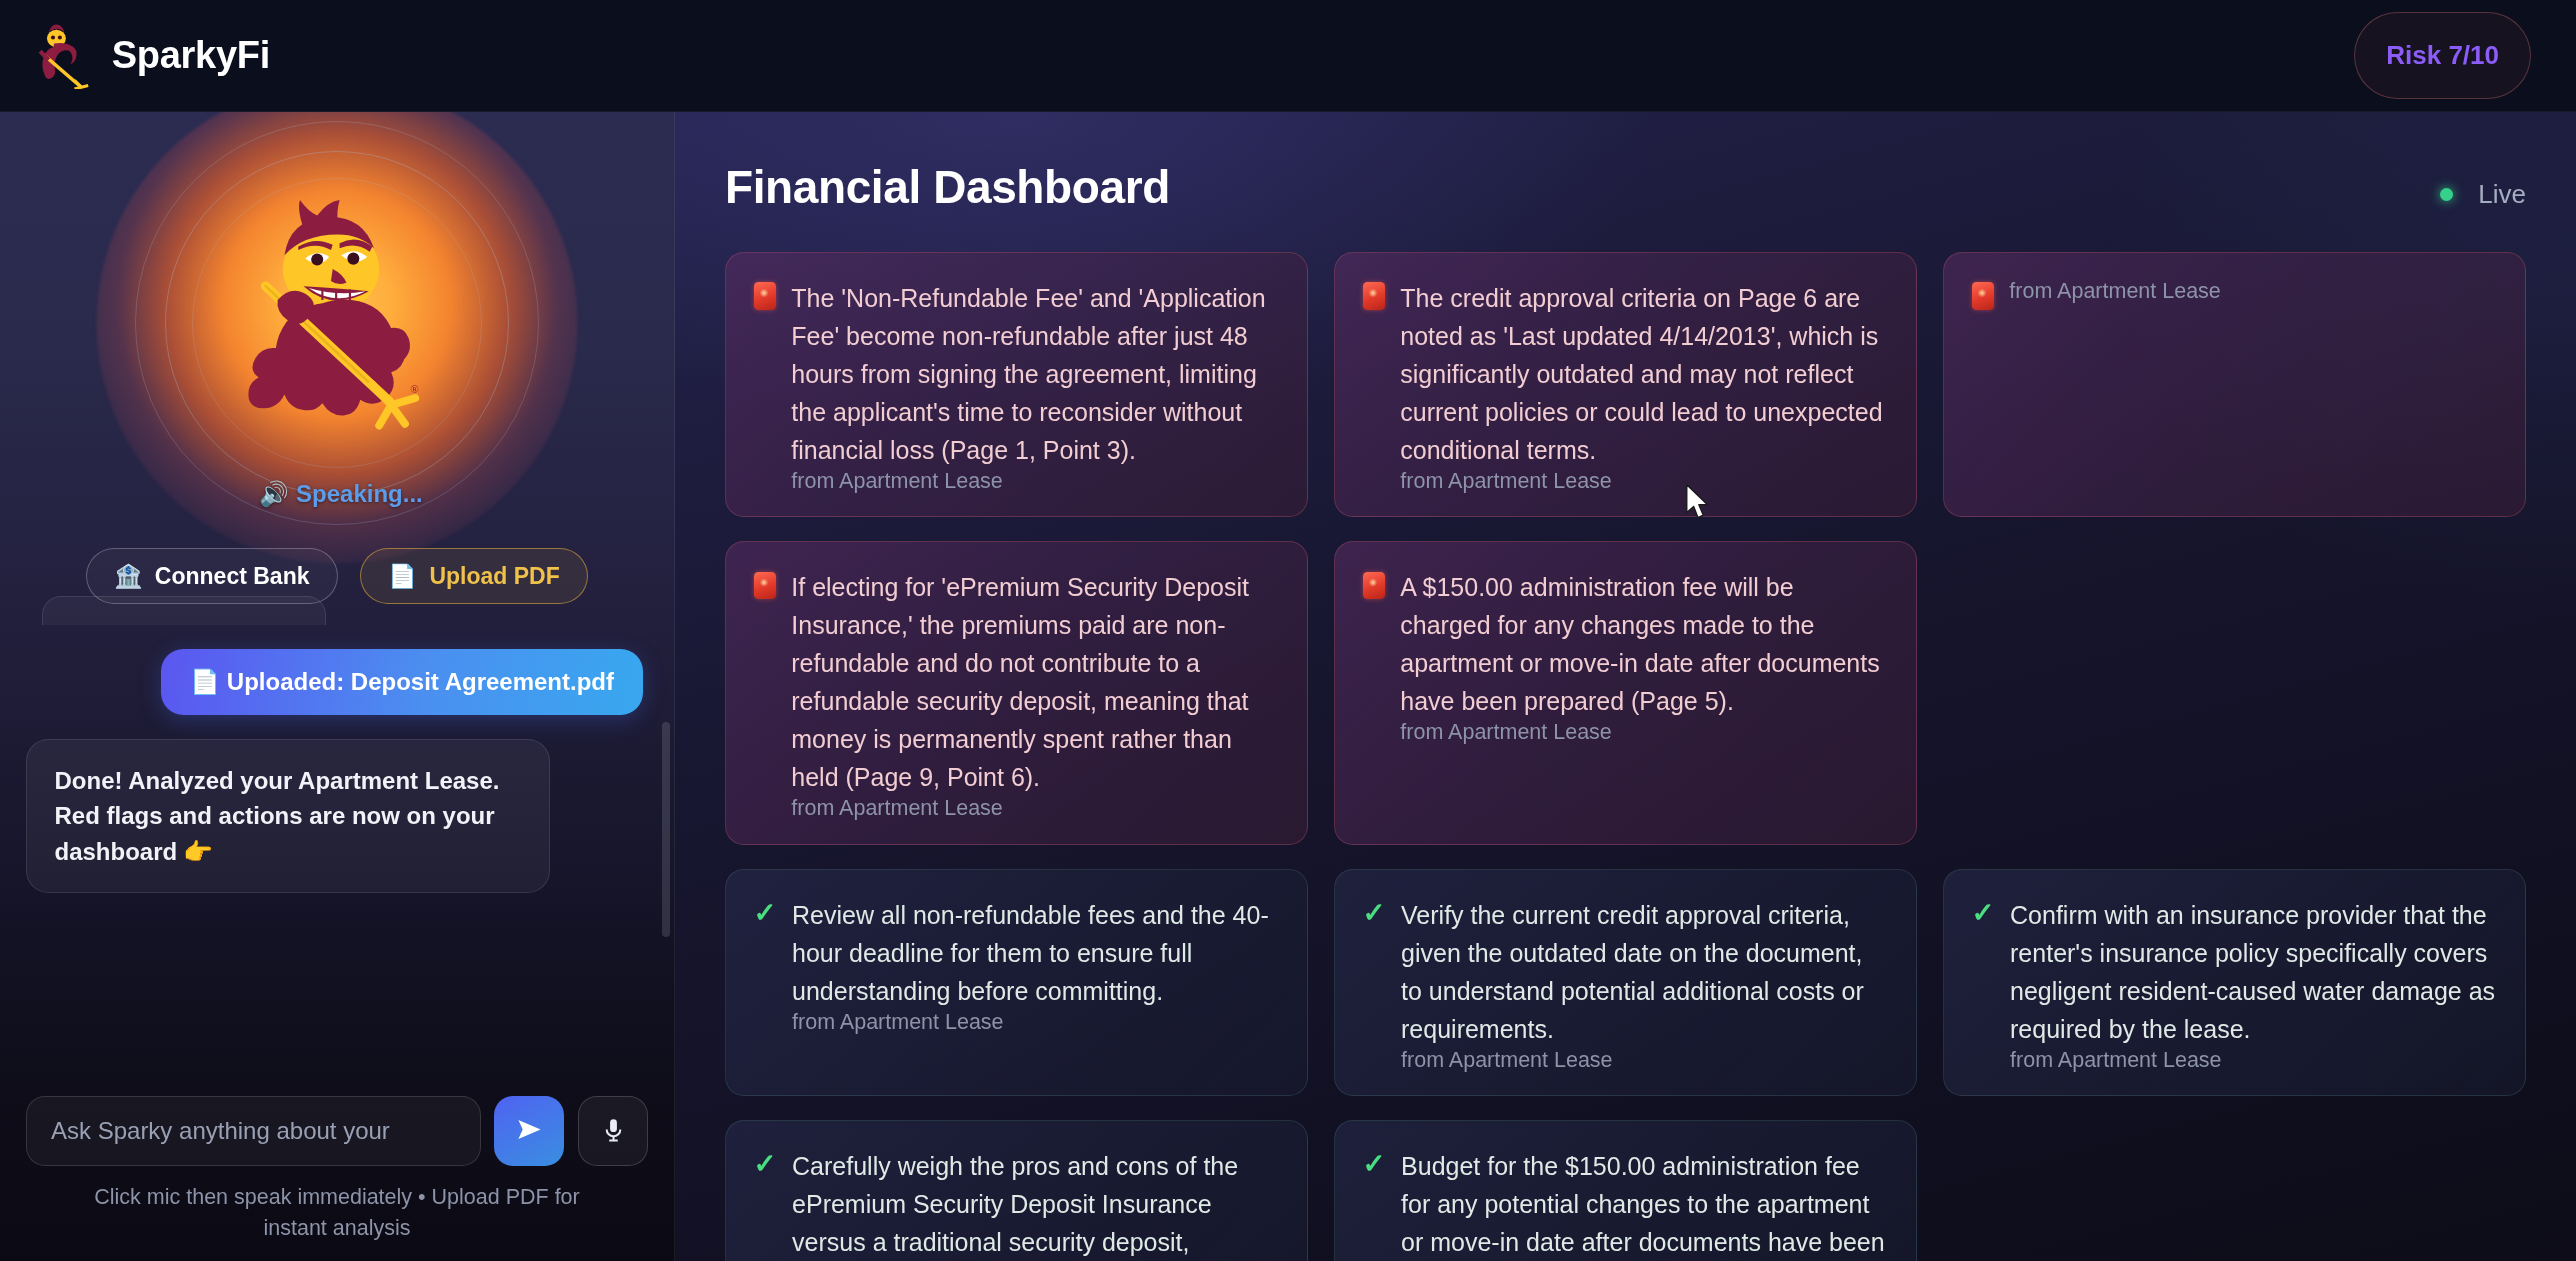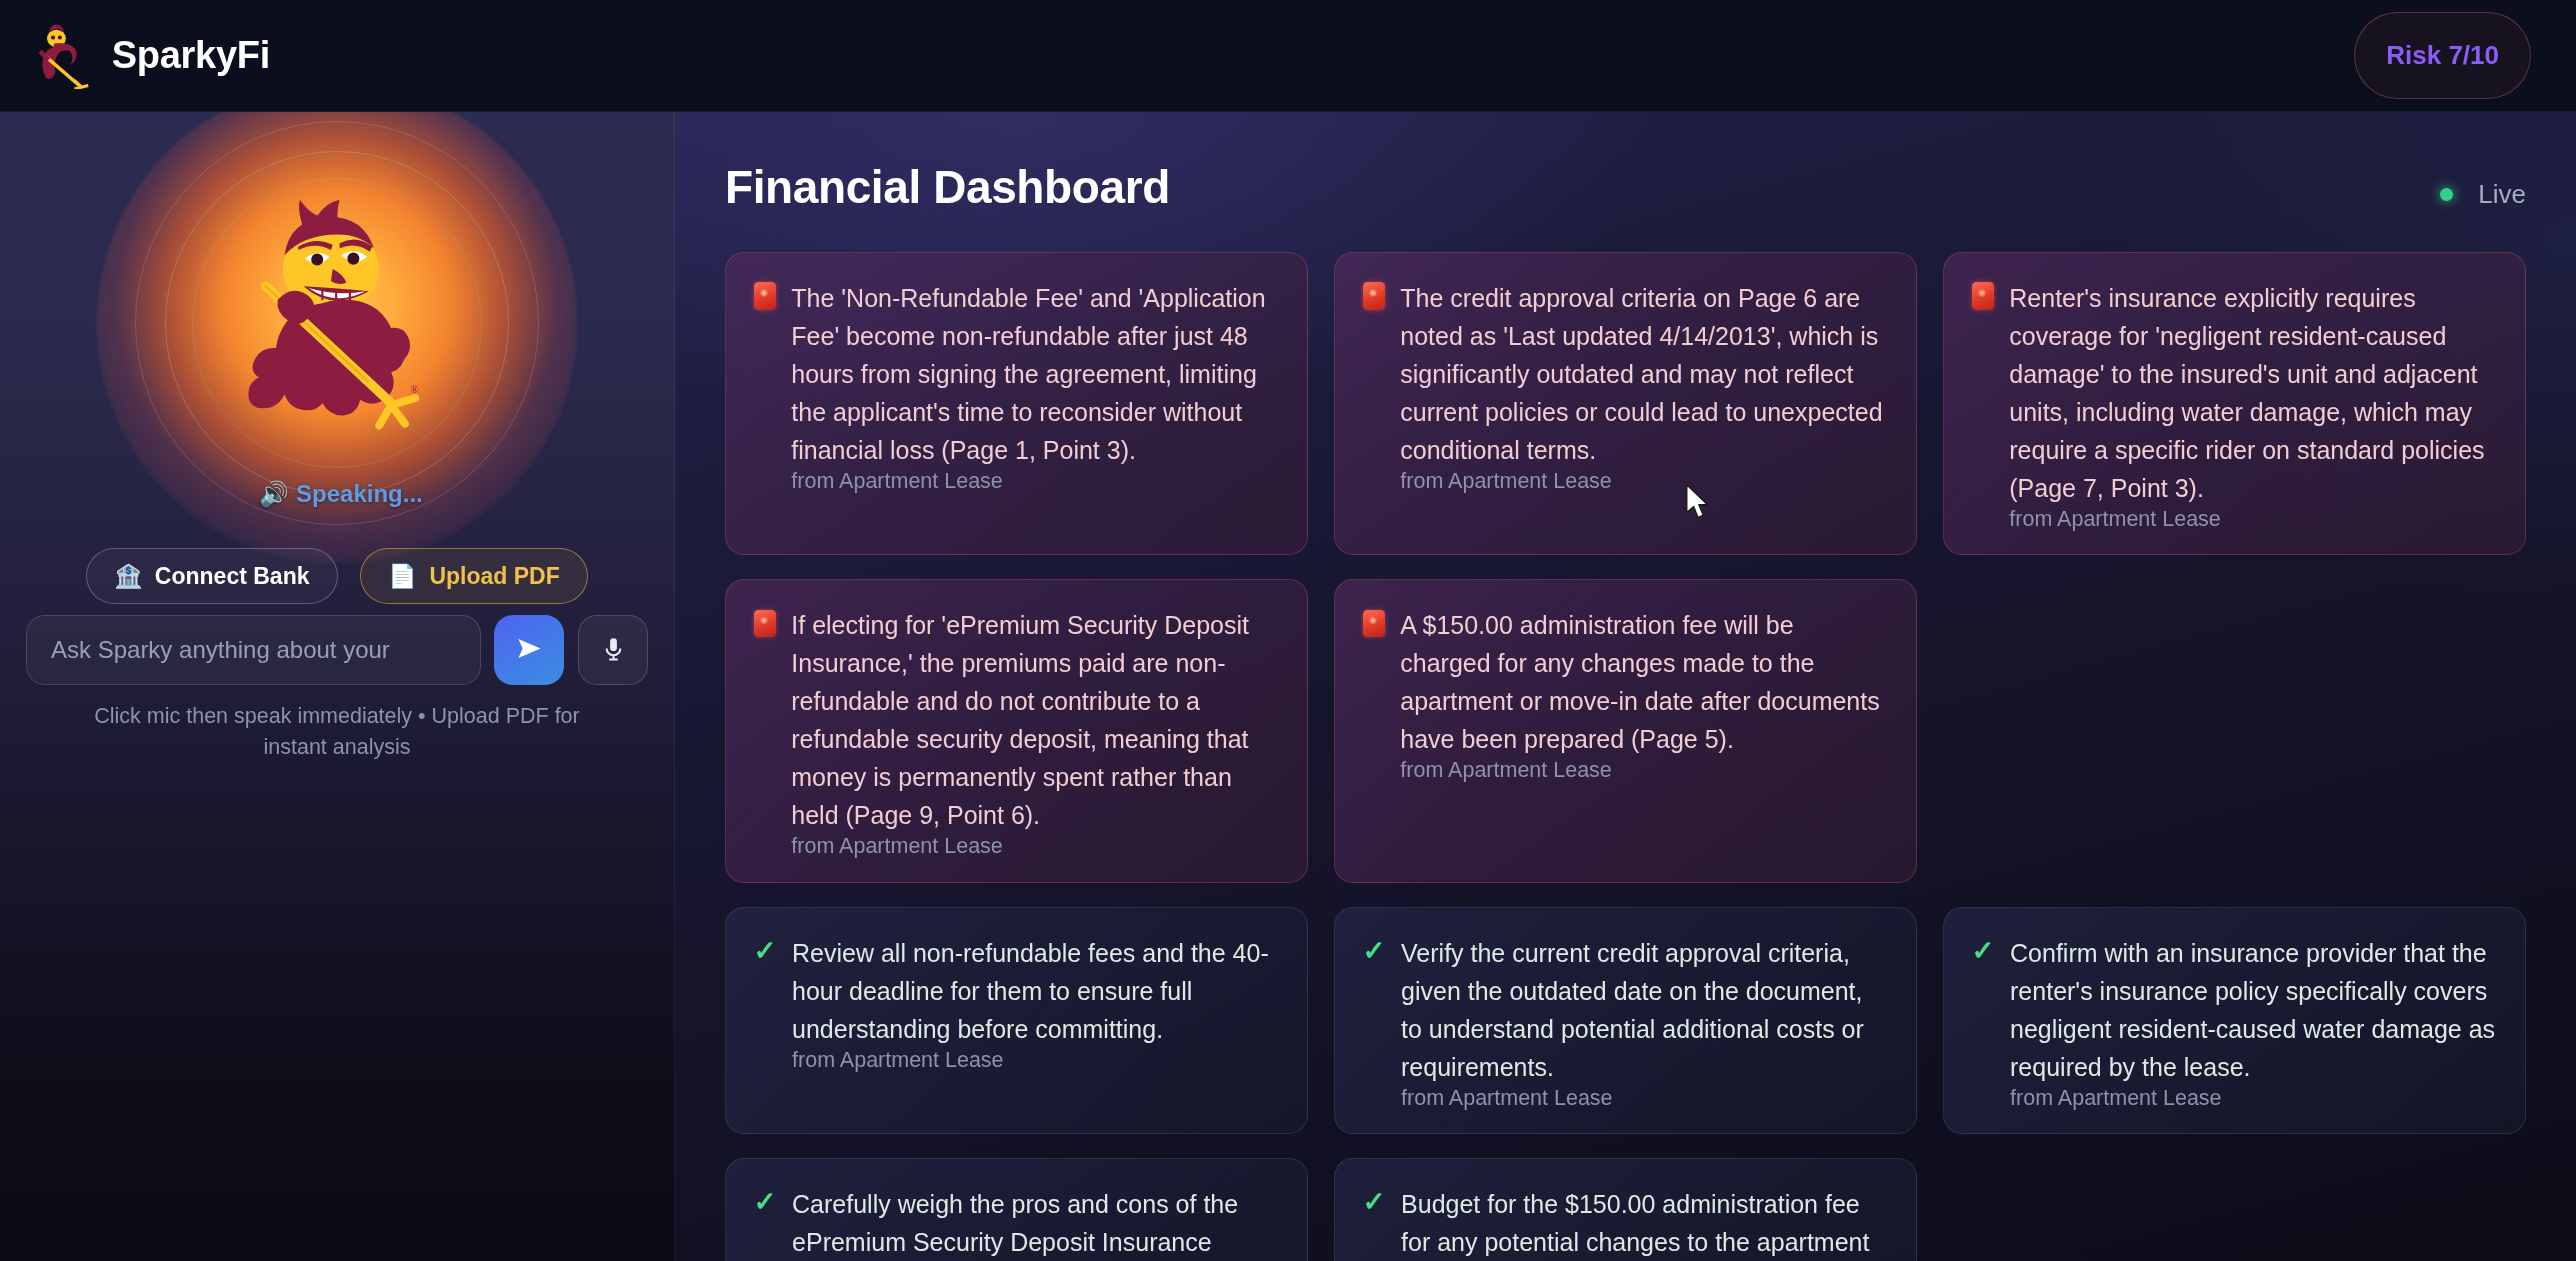--- a/index.html
+++ b/index.html
@@ -320,20 +320,29 @@
             <span>🏦</span>
             <span>Connect Bank</span>
           </div>
           <div class="btn btn-pdf">
             <span>📄</span>
             <span>Upload PDF</span>
           </div>
         </div>
       </div>
 
+      <div class="chat">
+        <div class="bubble-partial"></div>
+        <div class="bubble-user">
+          <span>📄</span>
+          <span>Uploaded: Deposit Agreement.pdf</span>
+        </div>
+        <div class="bubble-bot">Done! Analyzed your Apartment Lease. Red flags and actions are now on your dashboard 👉</div>
+        <div class="sb-track"></div>
+      </div>
 
       <div class="composer">
         <div class="composer-row">
           <input class="text-input" type="text" placeholder="Ask Sparky anything about your" style="">
           <div class="send-btn">
             <span>
               <svg viewBox="0 0 34 34" width="29" height="29" aria-hidden="true">
                 <path d="M4 6 L30 17 L4 28 L9 17 Z" fill="#ffffff"></path>
               </svg>
             </span>
@@ -373,21 +382,20 @@
           <div class="card flag">
             <div class="card-icon"><span class="flag-glyph"></span></div>
             <div class="card-body">
               <div class="card-text">The credit approval criteria on Page 6 are noted as 'Last updated 4/14/2013', which is significantly outdated and may not reflect current policies or could lead to unexpected conditional terms.</div>
               <div class="card-src">from Apartment Lease</div>
             </div>
           </div>
           <div class="card flag">
             <div class="card-icon"><span class="flag-glyph"></span></div>
             <div class="card-body">
-              <div class="card-text">Renter's insurance explicitly requires coverage for 'negligent resident-caused damage' to the insured's unit and adjacent units, including water damage, which may require a specific rider on standard policies (Page 7, Point 3).</div>
               <div class="card-src">from Apartment Lease</div>
             </div>
           </div>
           <div class="card flag">
             <div class="card-icon"><span class="flag-glyph"></span></div>
             <div class="card-body">
               <div class="card-text">If electing for 'ePremium Security Deposit Insurance,' the premiums paid are non-refundable and do not contribute to a refundable security deposit, meaning that money is permanently spent rather than held (Page 9, Point 6).</div>
               <div class="card-src">from Apartment Lease</div>
             </div>
           </div>

